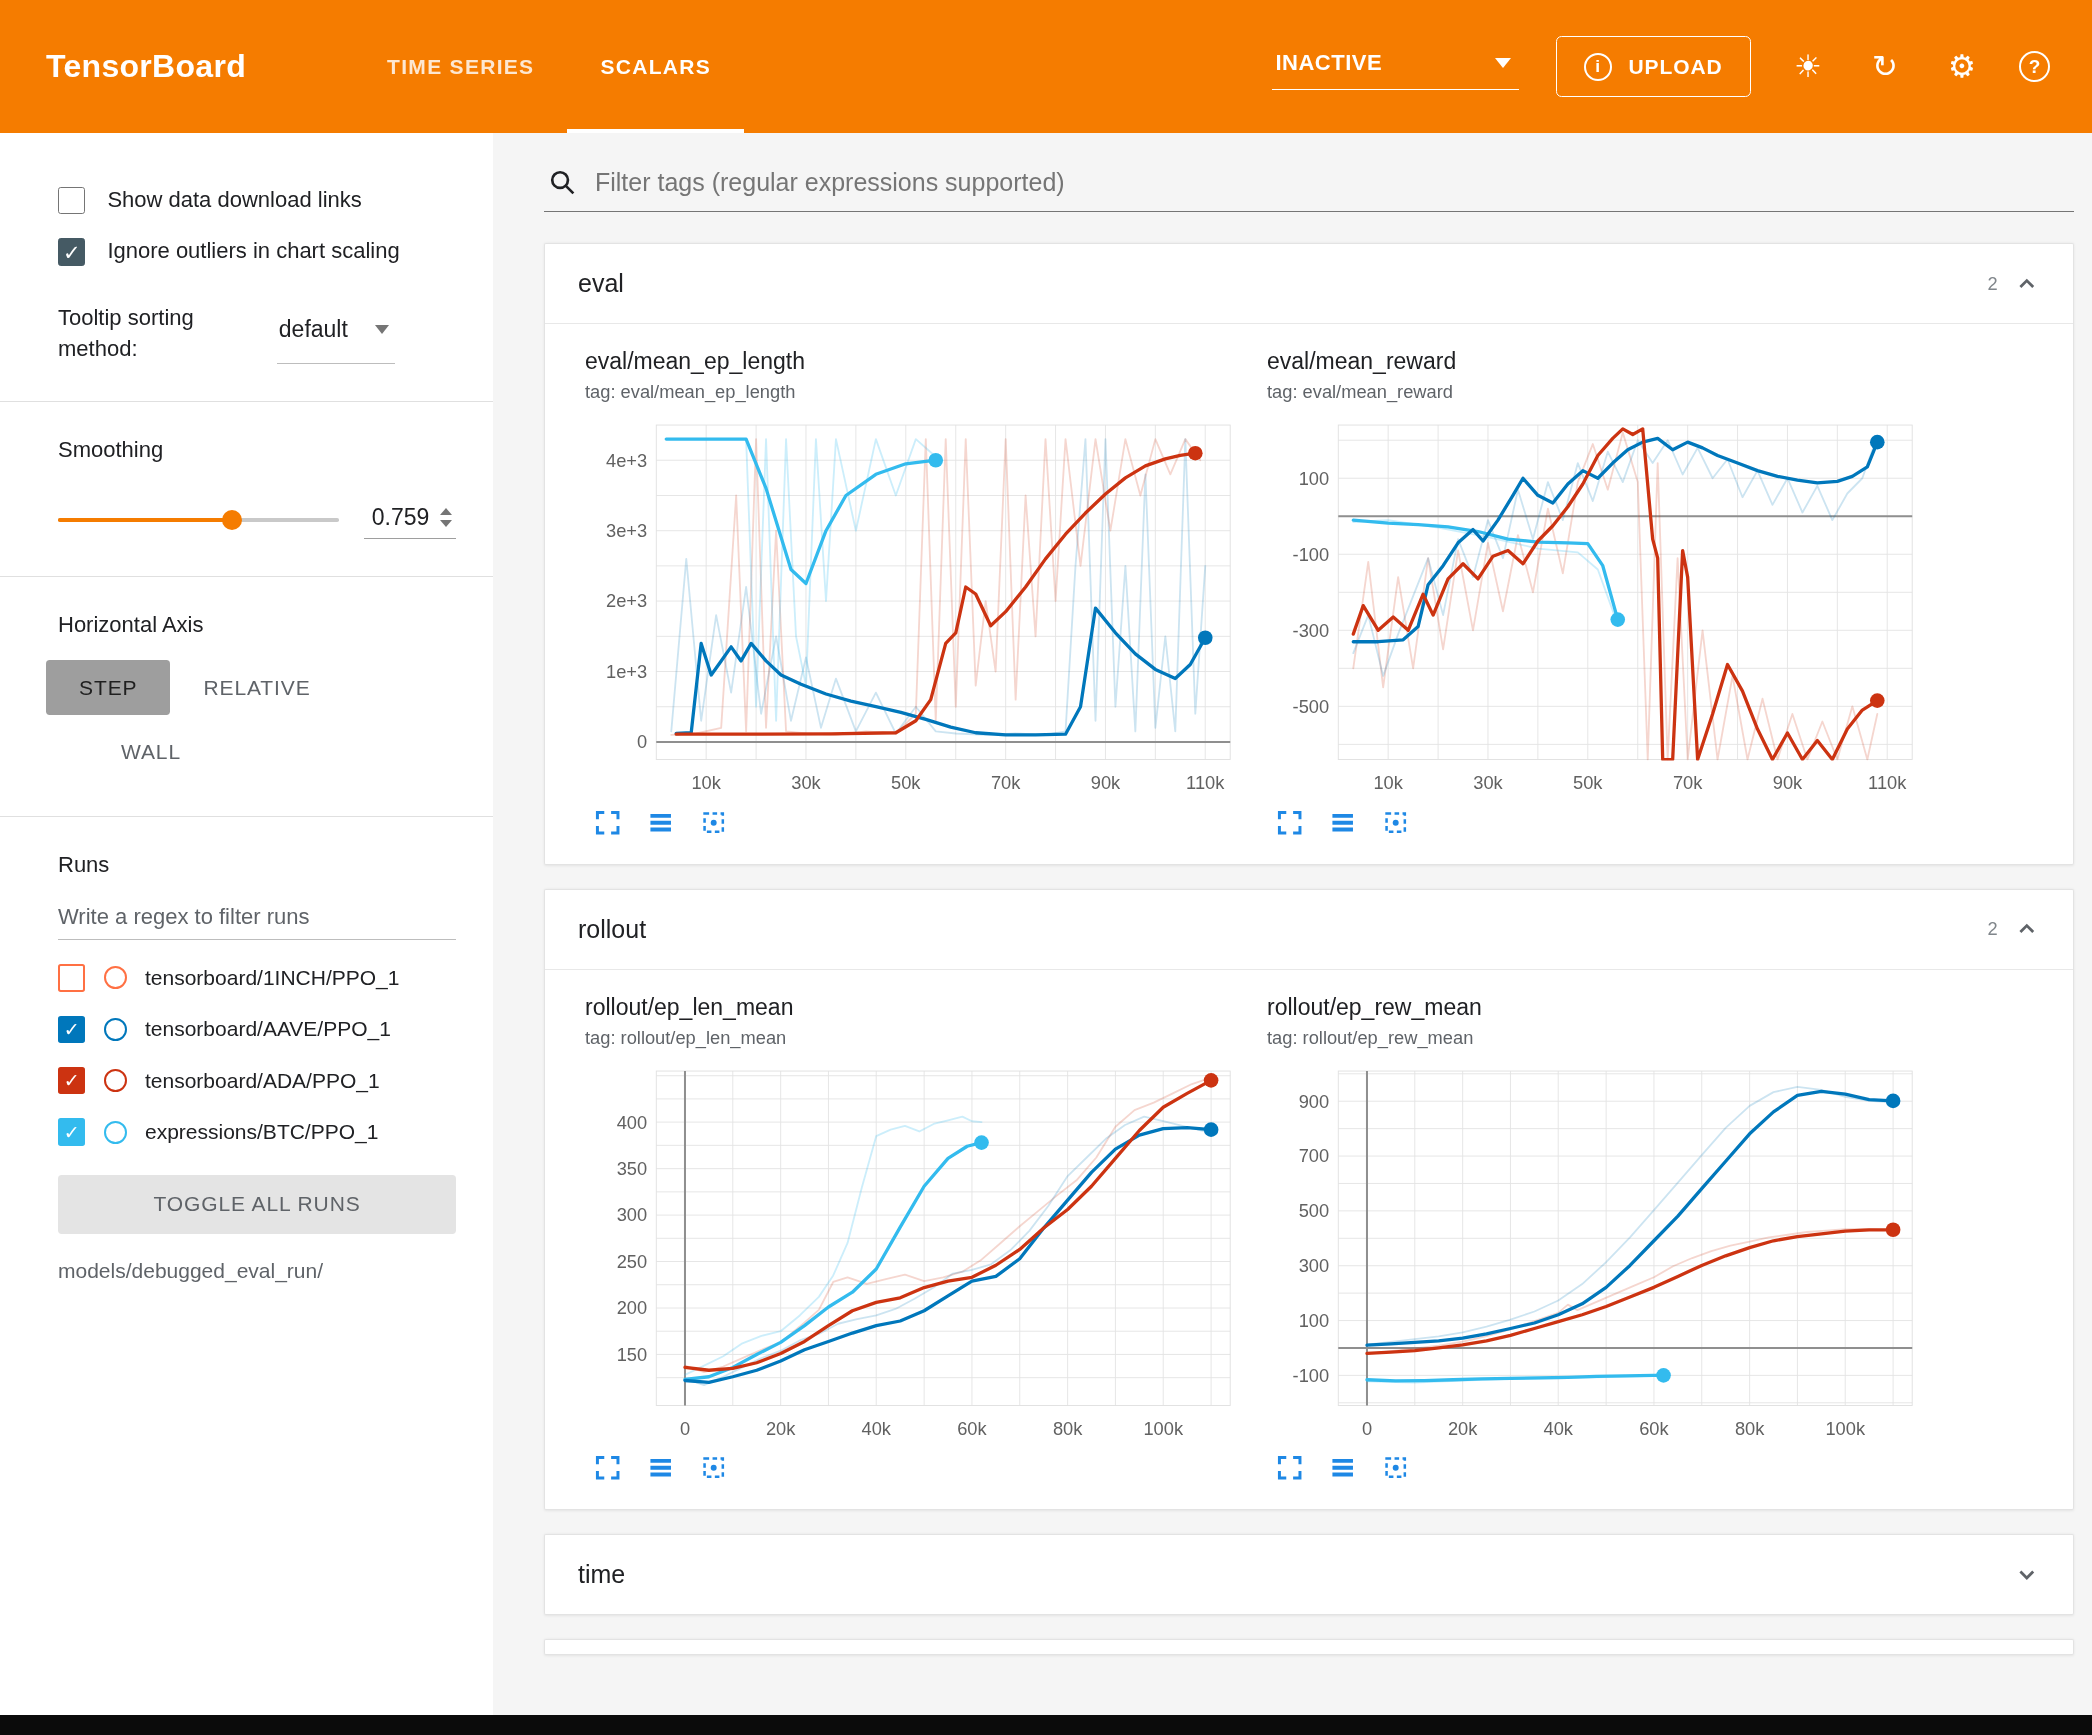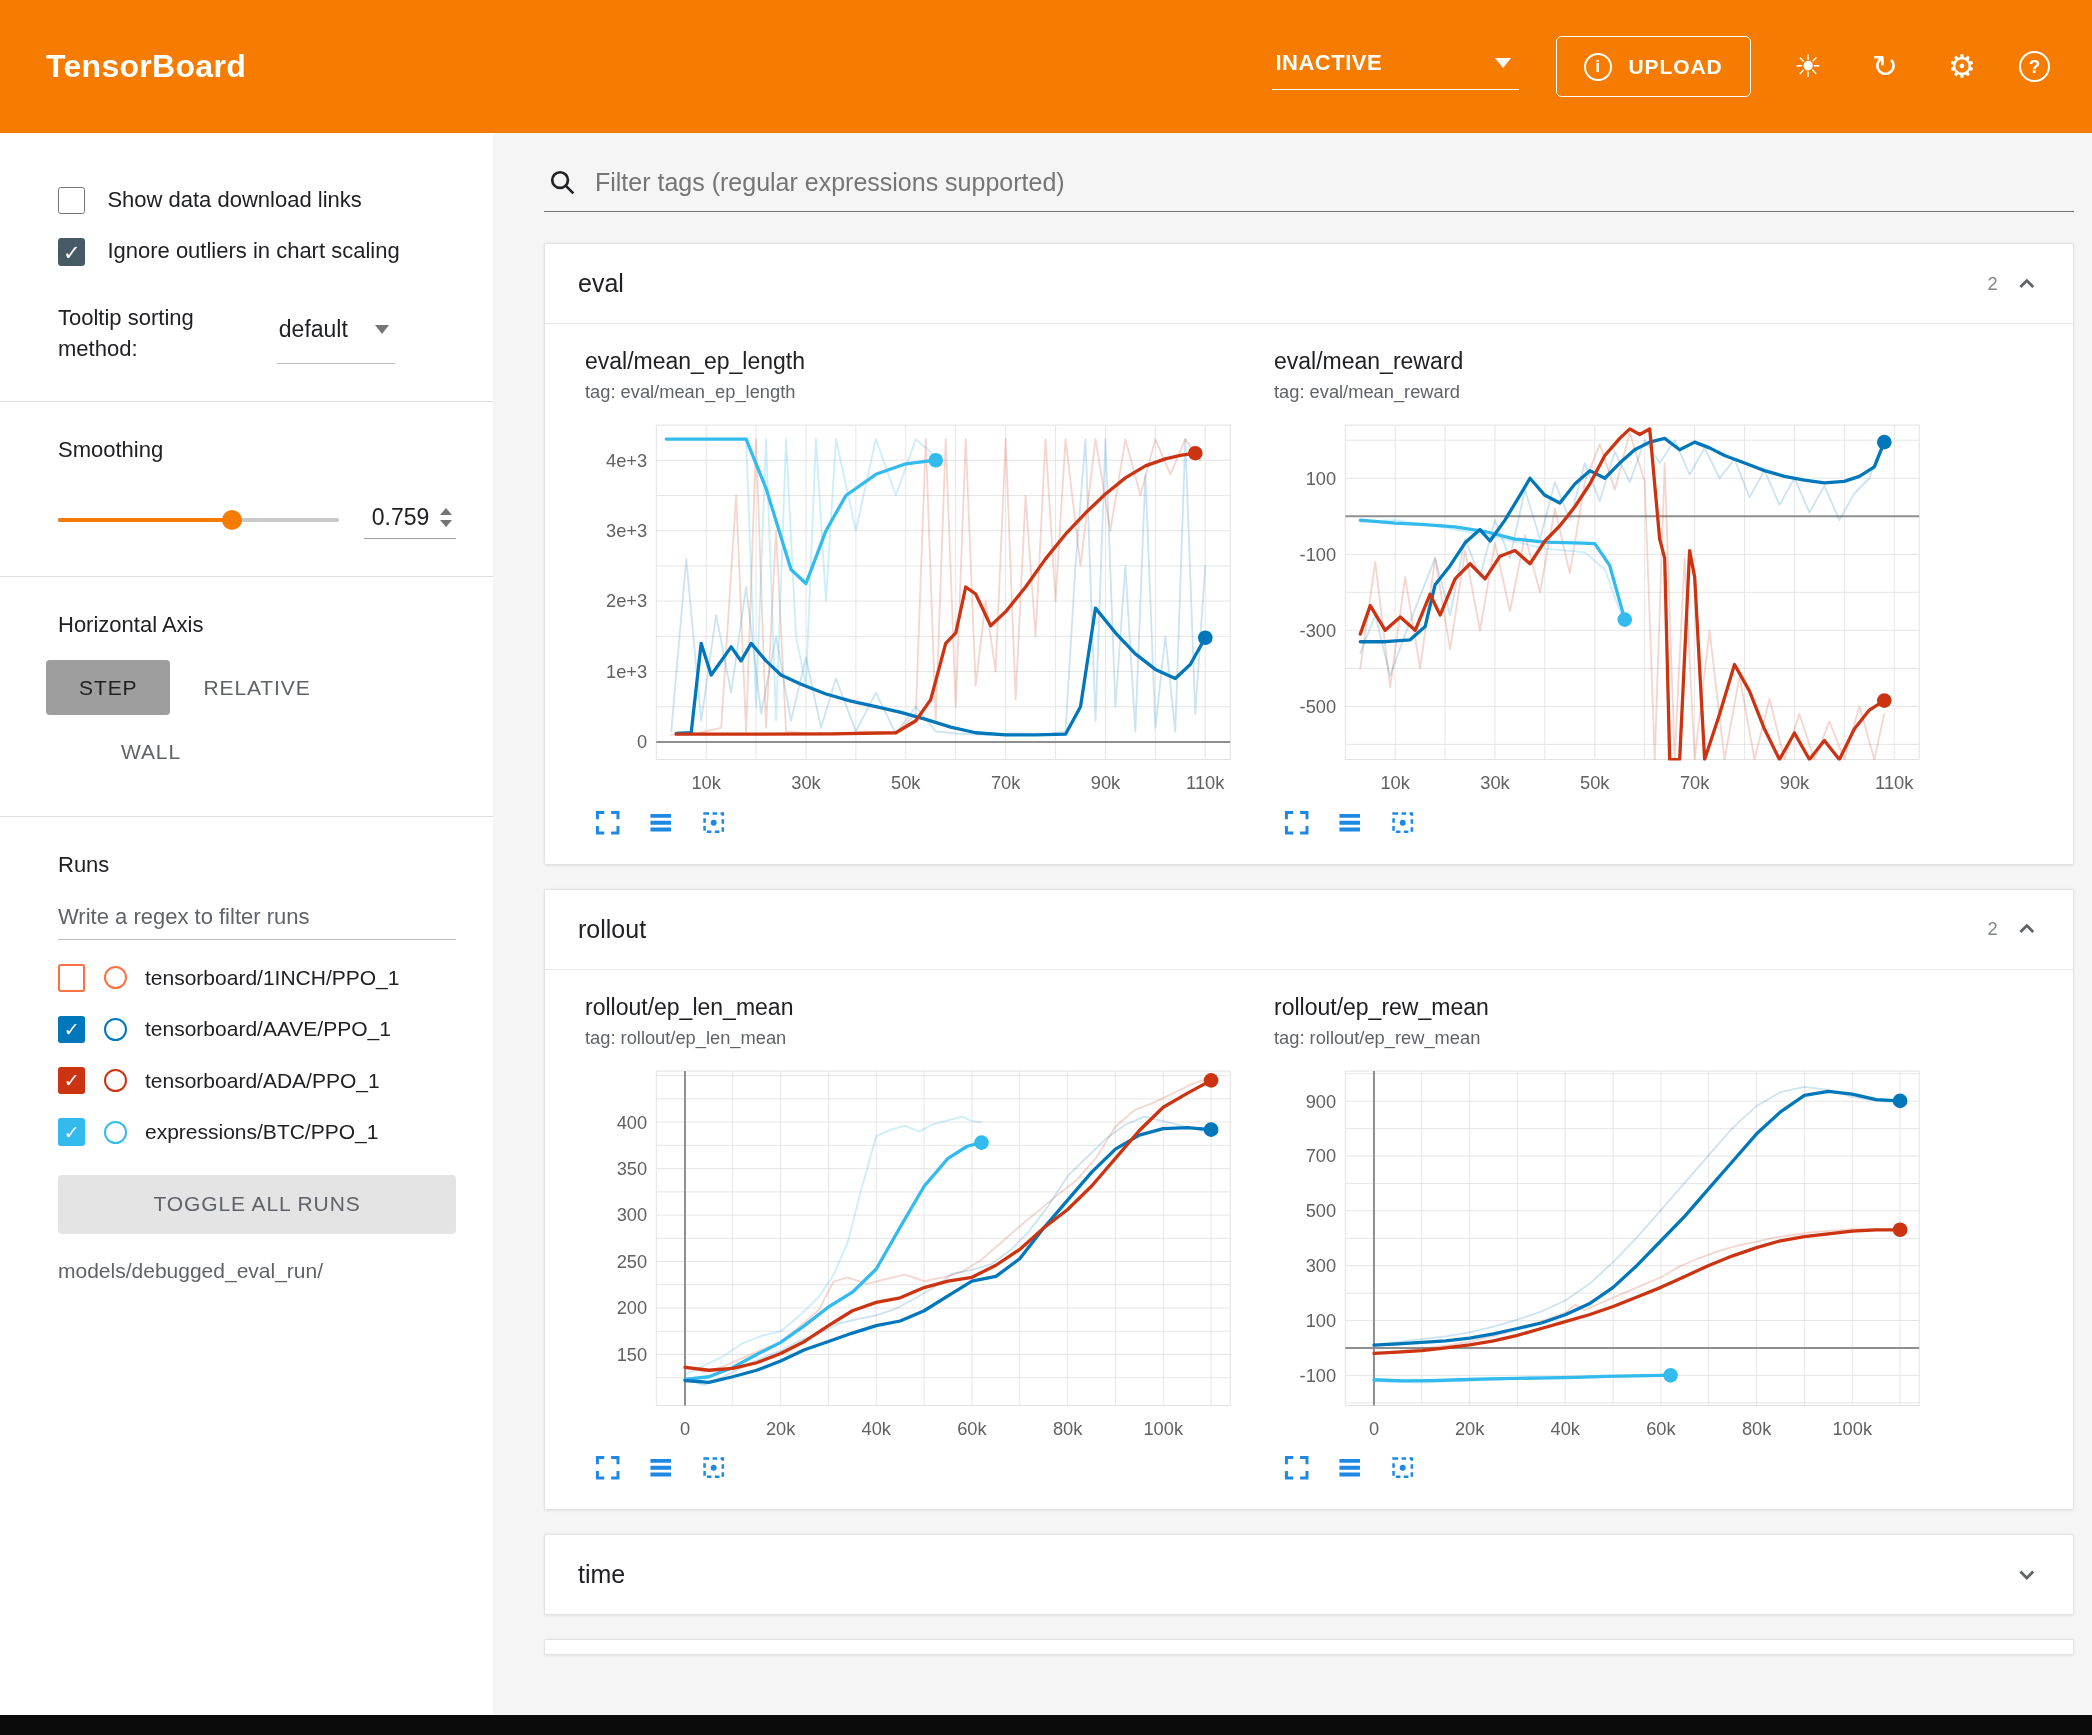--- a/index.html
+++ b/index.html
@@ -62,35 +62,39 @@
   .filter-row{display:flex;align-items:flex-end;gap:18.3px;border-bottom:1.4px solid #757575;padding:5.5px 3.7px 14.6px 3.7px;margin-bottom:31px}
   .filter-input{flex:1;border:none;background:transparent;outline:none;font-size:25px;color:#202124;font-family:inherit}
   .filter-input::placeholder{color:#757575}
   .card{background:#fff;border:0.9px solid #e3e3e3;border-radius:1.8px;box-shadow:0 0.9px 2.7px rgba(0,0,0,.07);margin-bottom:24px}
   .card-header{display:flex;align-items:center;padding:25px 33px;cursor:pointer}
   .card.expanded>.card-header{border-bottom:0.9px solid #e8e8e8}
   .card-title{font-size:25px;color:#202124}
   .card-right{margin-left:auto;display:flex;align-items:center;gap:16.4px}
   .card-count{font-size:18.3px;color:#80868b}
   .chev{display:flex;align-items:center;cursor:pointer}
-  .card-body{display:flex;gap:31px;padding:24px 18.3px 27.4px 40px}
+  .card-body{display:flex;gap:24px;padding:24px 18.3px 27.4px 40px}
   .chart-title{font-size:23px;color:#202124}
   .chart-tag{font-size:18.3px;color:#5f6368;margin-top:6.4px}
   .chart-plot{width:658px;margin-top:11px}
   .chart-plot svg text{font-family:"Liberation Sans","DejaVu Sans",sans-serif;font-size:20px;fill:#616161}
   .chart-toolbar{display:flex;gap:25.6px;margin:7.3px 0 0 9.1px}
   .tool-icon{cursor:pointer;display:flex}
   .sliver{height:16.4px;margin-bottom:0}
   .bottom-strip{position:absolute;left:0;right:0;bottom:0;height:20px;background:#0b0b0b}
 </style>
 </head>
 <body>
 
 <header class="topbar">
   <div class="tb-title">TensorBoard</div>
+  <nav class="tabs">
+    <div class="tab">TIME SERIES</div>
+    <div class="tab active">SCALARS</div>
+  </nav>
   <div class="topbar-right">
     <div class="status-dd">
       <span>INACTIVE</span>
       <span class="caret-white"></span>
     </div>
     <button class="upload-btn">
       <span class="info-circle">i</span>
       <span>UPLOAD</span>
     </button>
     <div class="glyph-icon">☀</div>

